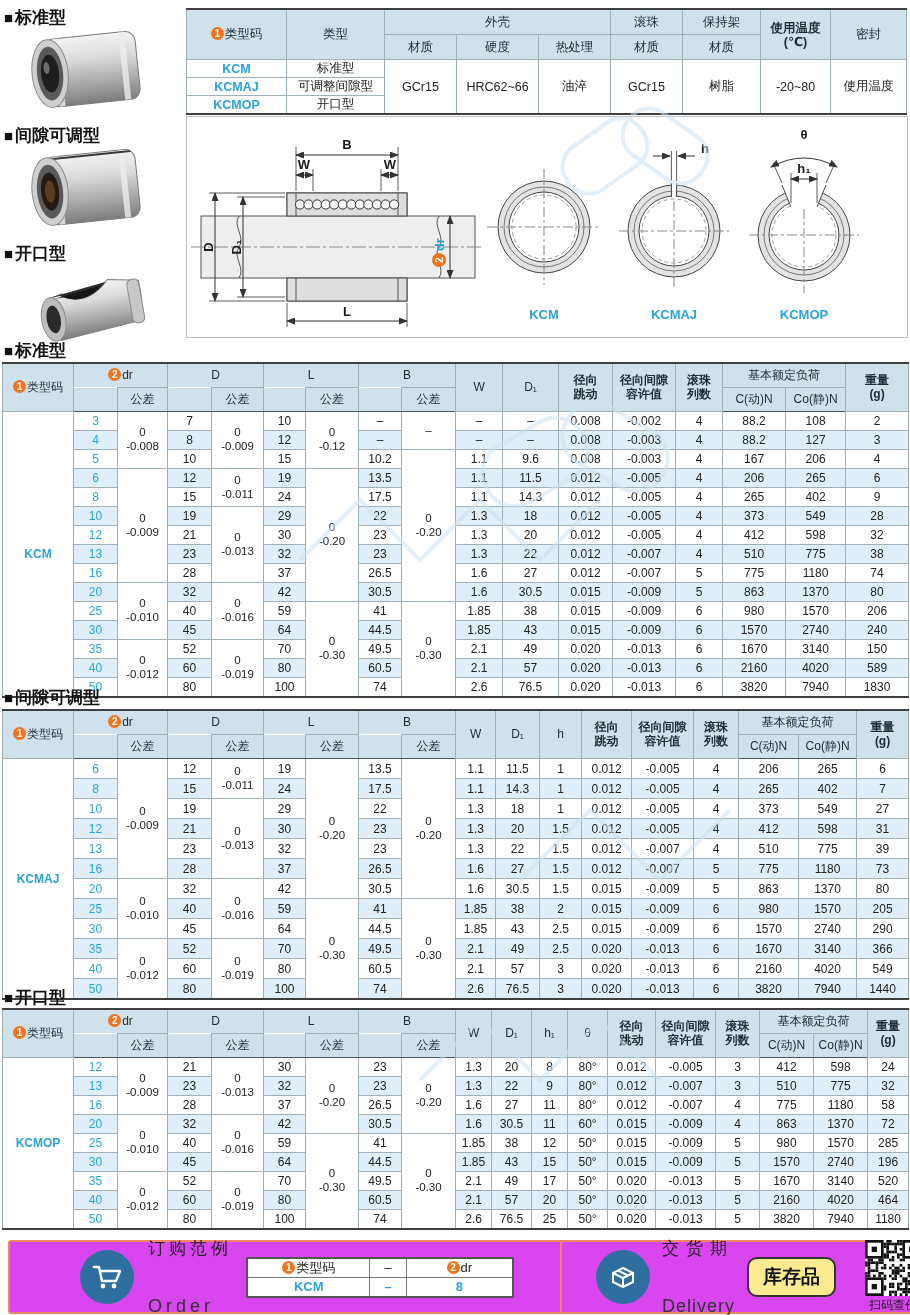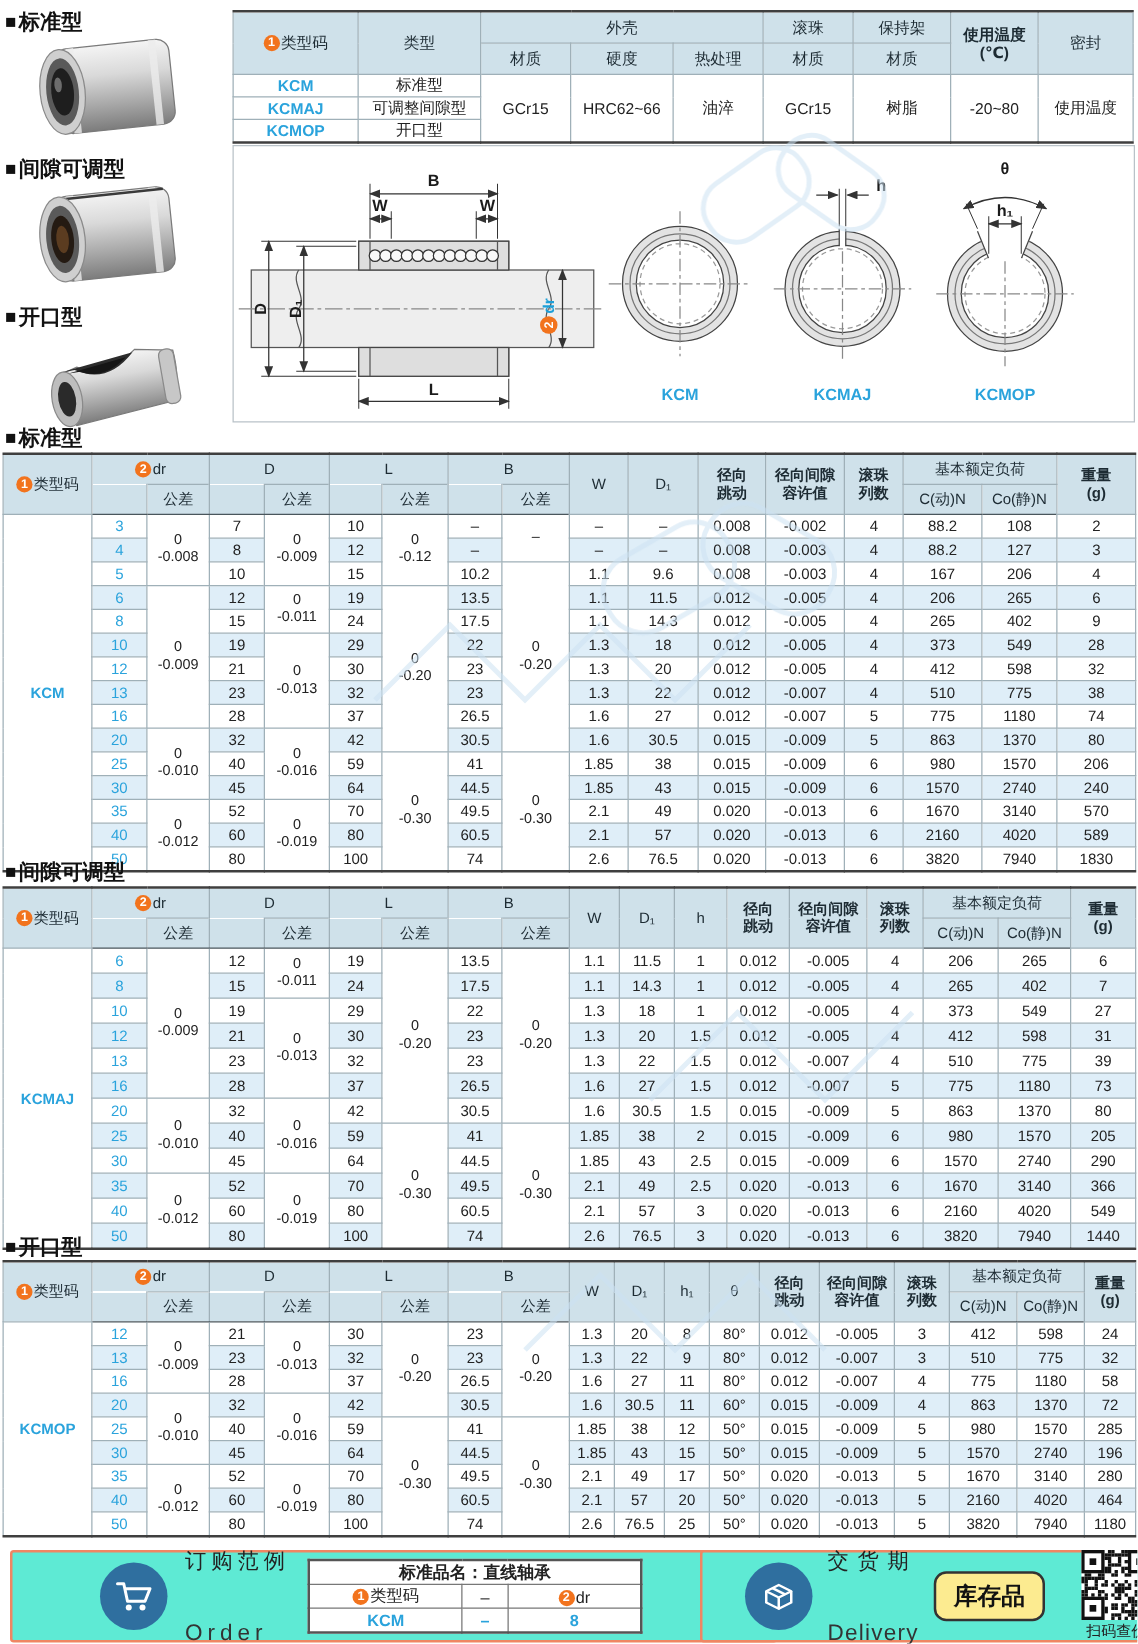--- a/index.html
+++ b/index.html
@@ -41,21 +41,21 @@
   .data .grp{border-bottom:none;}
   .data .noTop{border-top:none;background:#cfe1ea;}
   tr.stripe td{background:#dfeef8;}
   td.tol{background:#fff;white-space:pre-line;font-size:11.5px;line-height:1.2;}
   tr.stripe td.tol{background:#fff;}
   td.codecell{background:#fff;}
   .drcell{color:#2aa3dc;}
   tr.gsep td{border-top:1.4px solid #5d6d75;}
   
   .foot-box{position:absolute;top:1240px;height:70px;border:2px solid #ef8663;border-radius:3px;
-            display:flex;align-items:center;z-index:2;background:#5eead4;}
+            display:flex;align-items:center;z-index:2;background:#d946ef;}
   .order-box{left:8px;width:540px;padding-left:70px;gap:14px;}
   .delivery-box{left:560px;width:344px;padding-left:34px;gap:12px;}
   .icircle{width:54px;height:54px;border-radius:50%;background:#2f6f9f;flex:0 0 auto;
            display:flex;align-items:center;justify-content:center;}
   .flabel-cn{font-size:17px;letter-spacing:4px;color:#222;white-space:nowrap;}
   .flabel-en{font-size:18px;letter-spacing:4px;color:#333;white-space:nowrap;margin-top:36px;}
   .order-table{width:268px;font-size:13px;border:2px solid #555;}
   .order-table td{border:1px solid #777;height:18px;}
   .order-table .ttl{font-weight:bold;font-size:13.5px;background:#fff;}
   .order-table .blue{color:#2aa3dc;font-weight:bold;}
@@ -601,21 +601,21 @@
 -0.019</td>
             <td>70</td>
             <td>49.5</td>
             <td>2.1</td>
             <td>49</td>
             <td>0.020</td>
             <td>-0.013</td>
             <td>6</td>
             <td>1670</td>
             <td>3140</td>
-            <td>570</td>
+            <td>150</td>
           </tr>
           <tr class="stripe">
             <td class="drcell">40</td>
             <td>60</td>
             <td>80</td>
             <td>60.5</td>
             <td>2.1</td>
             <td>57</td>
             <td>0.020</td>
             <td>-0.013</td>
@@ -1095,21 +1095,21 @@
             <td>49.5</td>
             <td>2.1</td>
             <td>49</td>
             <td>17</td>
             <td>50°</td>
             <td>0.020</td>
             <td>-0.013</td>
             <td>5</td>
             <td>1670</td>
             <td>3140</td>
-            <td>280</td>
+            <td>520</td>
           </tr>
           <tr class="stripe">
             <td class="drcell">40</td>
             <td>60</td>
             <td>80</td>
             <td>60.5</td>
             <td>2.1</td>
             <td>57</td>
             <td>20</td>
             <td>50°</td>
@@ -1152,23 +1152,20 @@
       <div class="flabel-cn">订购范例</div>
       <div class="flabel-en">Order</div>
     </div>
     <table class="order-table">
       <colgroup>
           <col style="width:122px">
           <col style="width:36px">
           <col style="width:106px">
         </colgroup>
       <tbody>
-          <tr>
-            <td colspan="3" class="ttl">标准品名：直线轴承</td>
-          </tr>
       <tr>
         <td><span class="badge">1</span><span>类型码</span></td>
         <td>–</td>
         <td><span class="badge">2</span><span>dr</span></td>
       </tr>
       <tr>
         <td class="blue">KCM</td>
         <td class="blue">–</td>
         <td class="blue">8</td>
       </tr>

